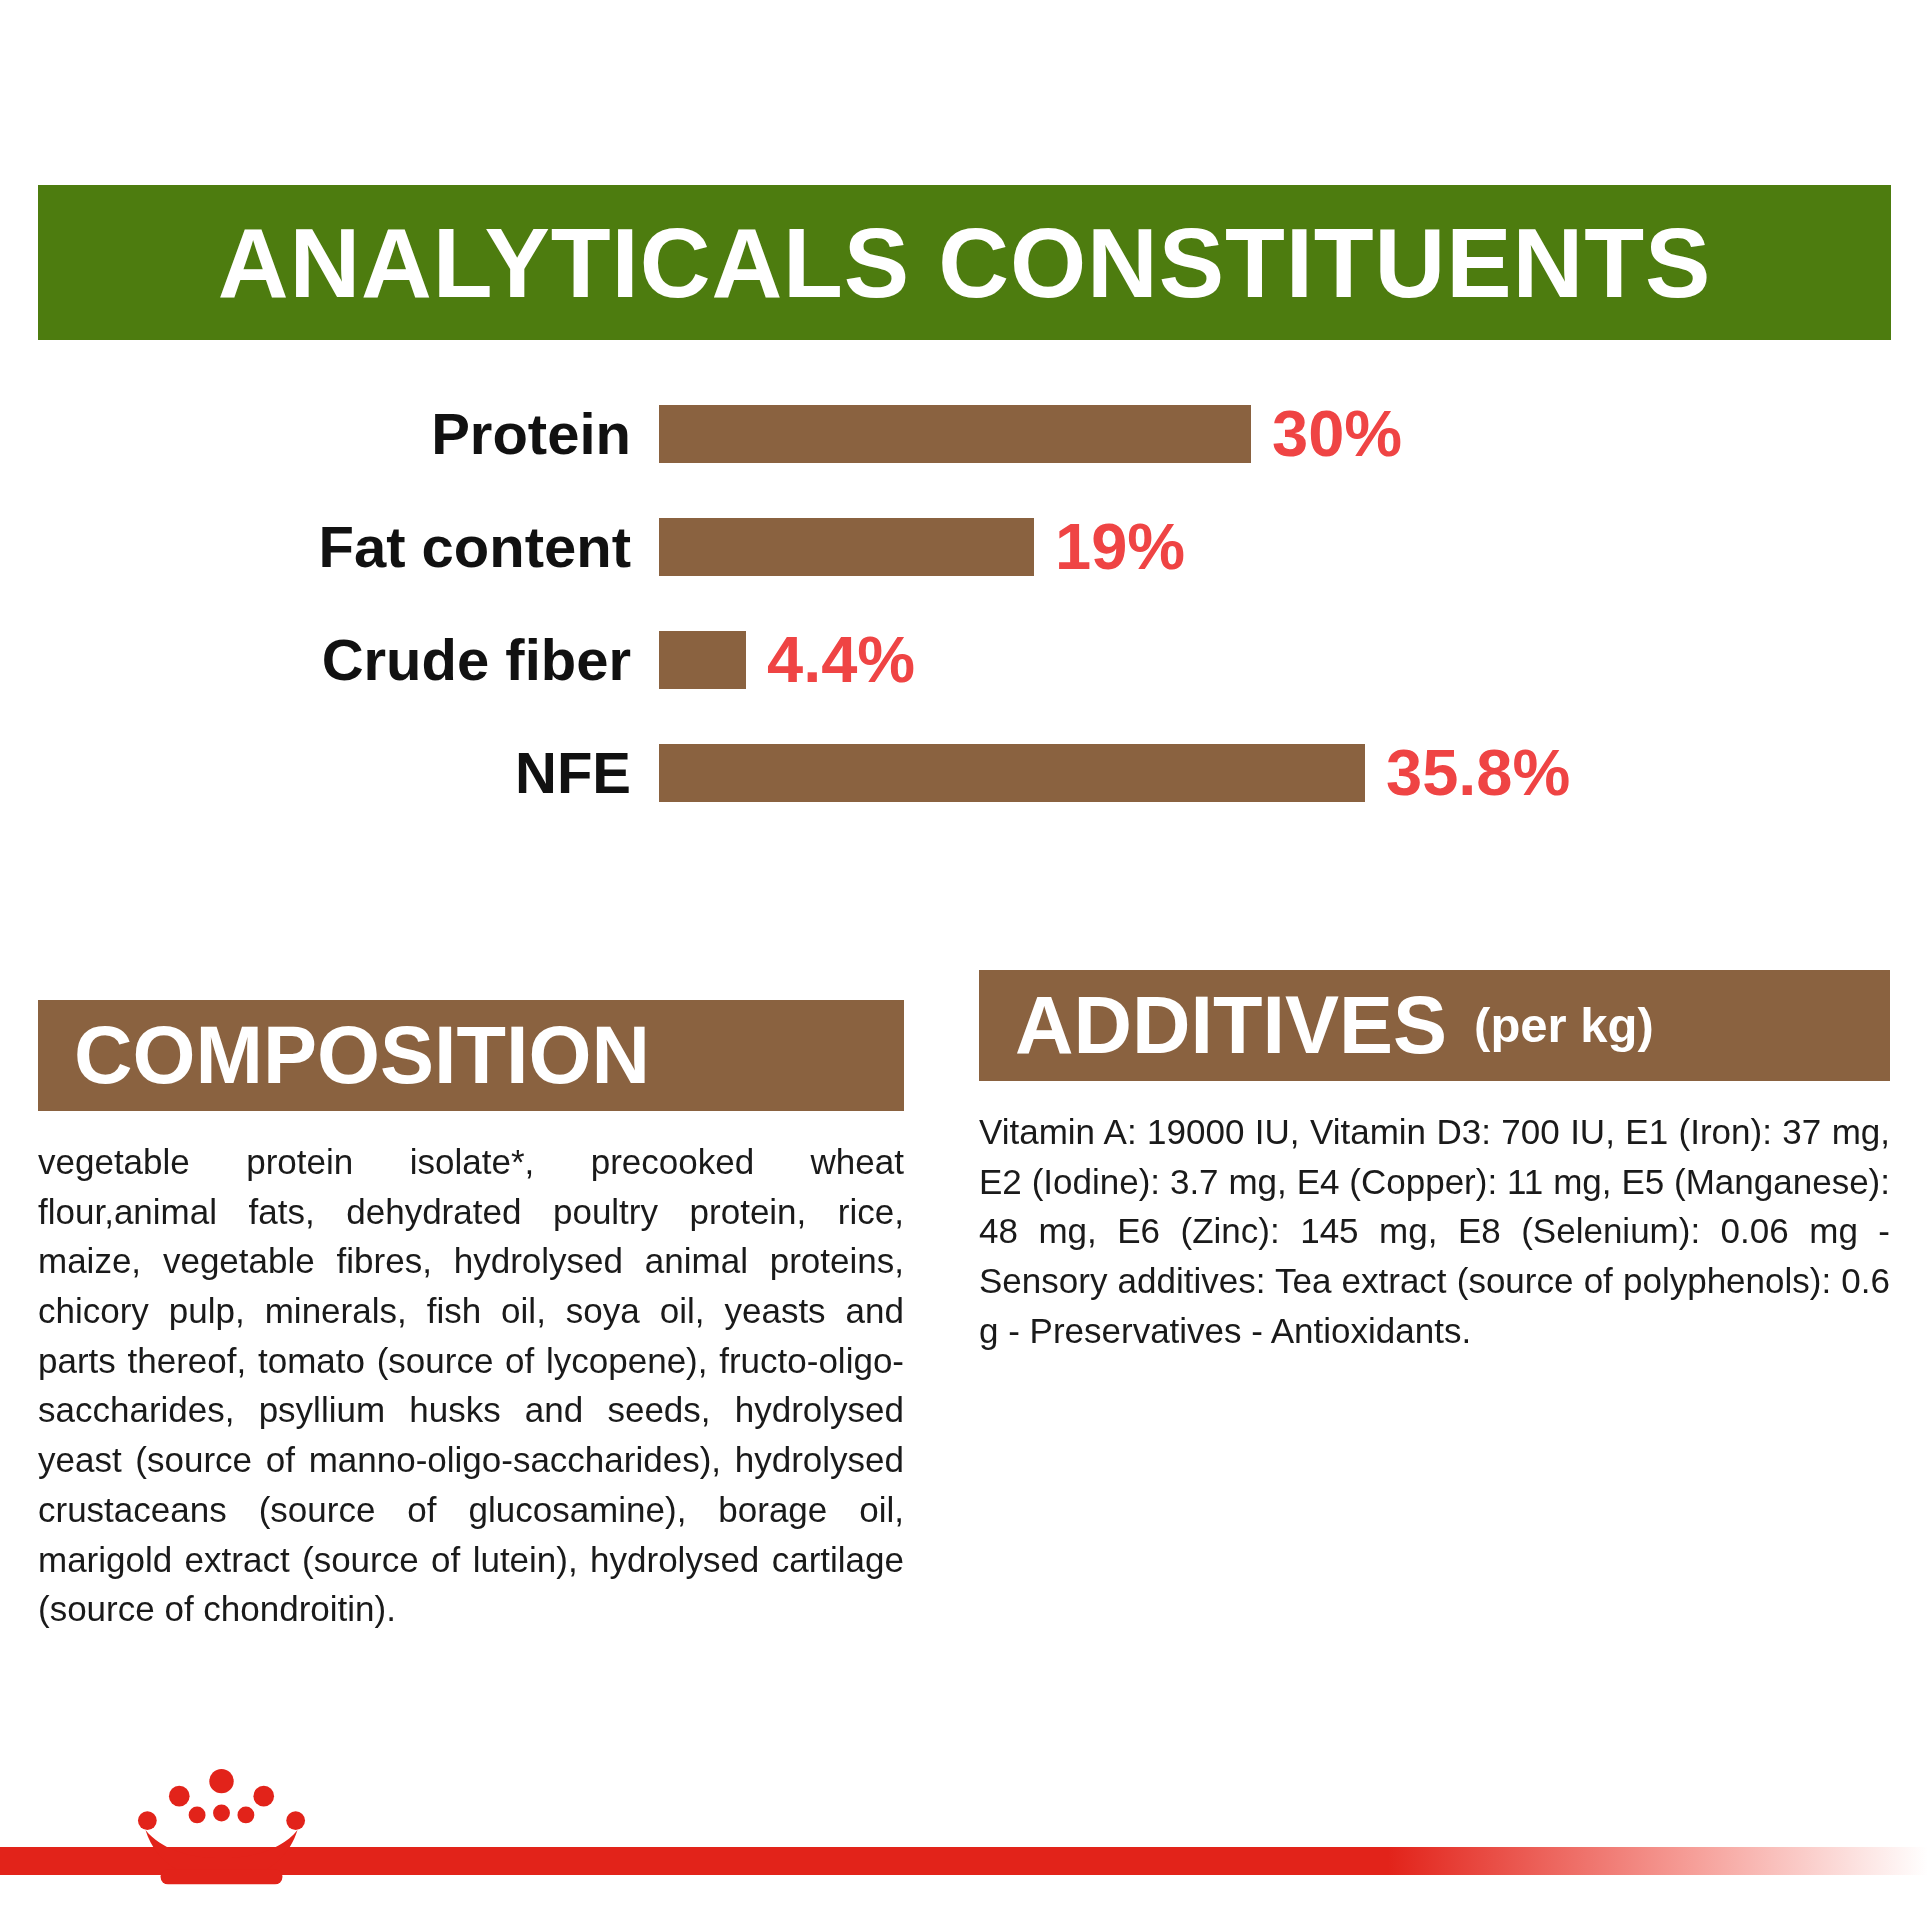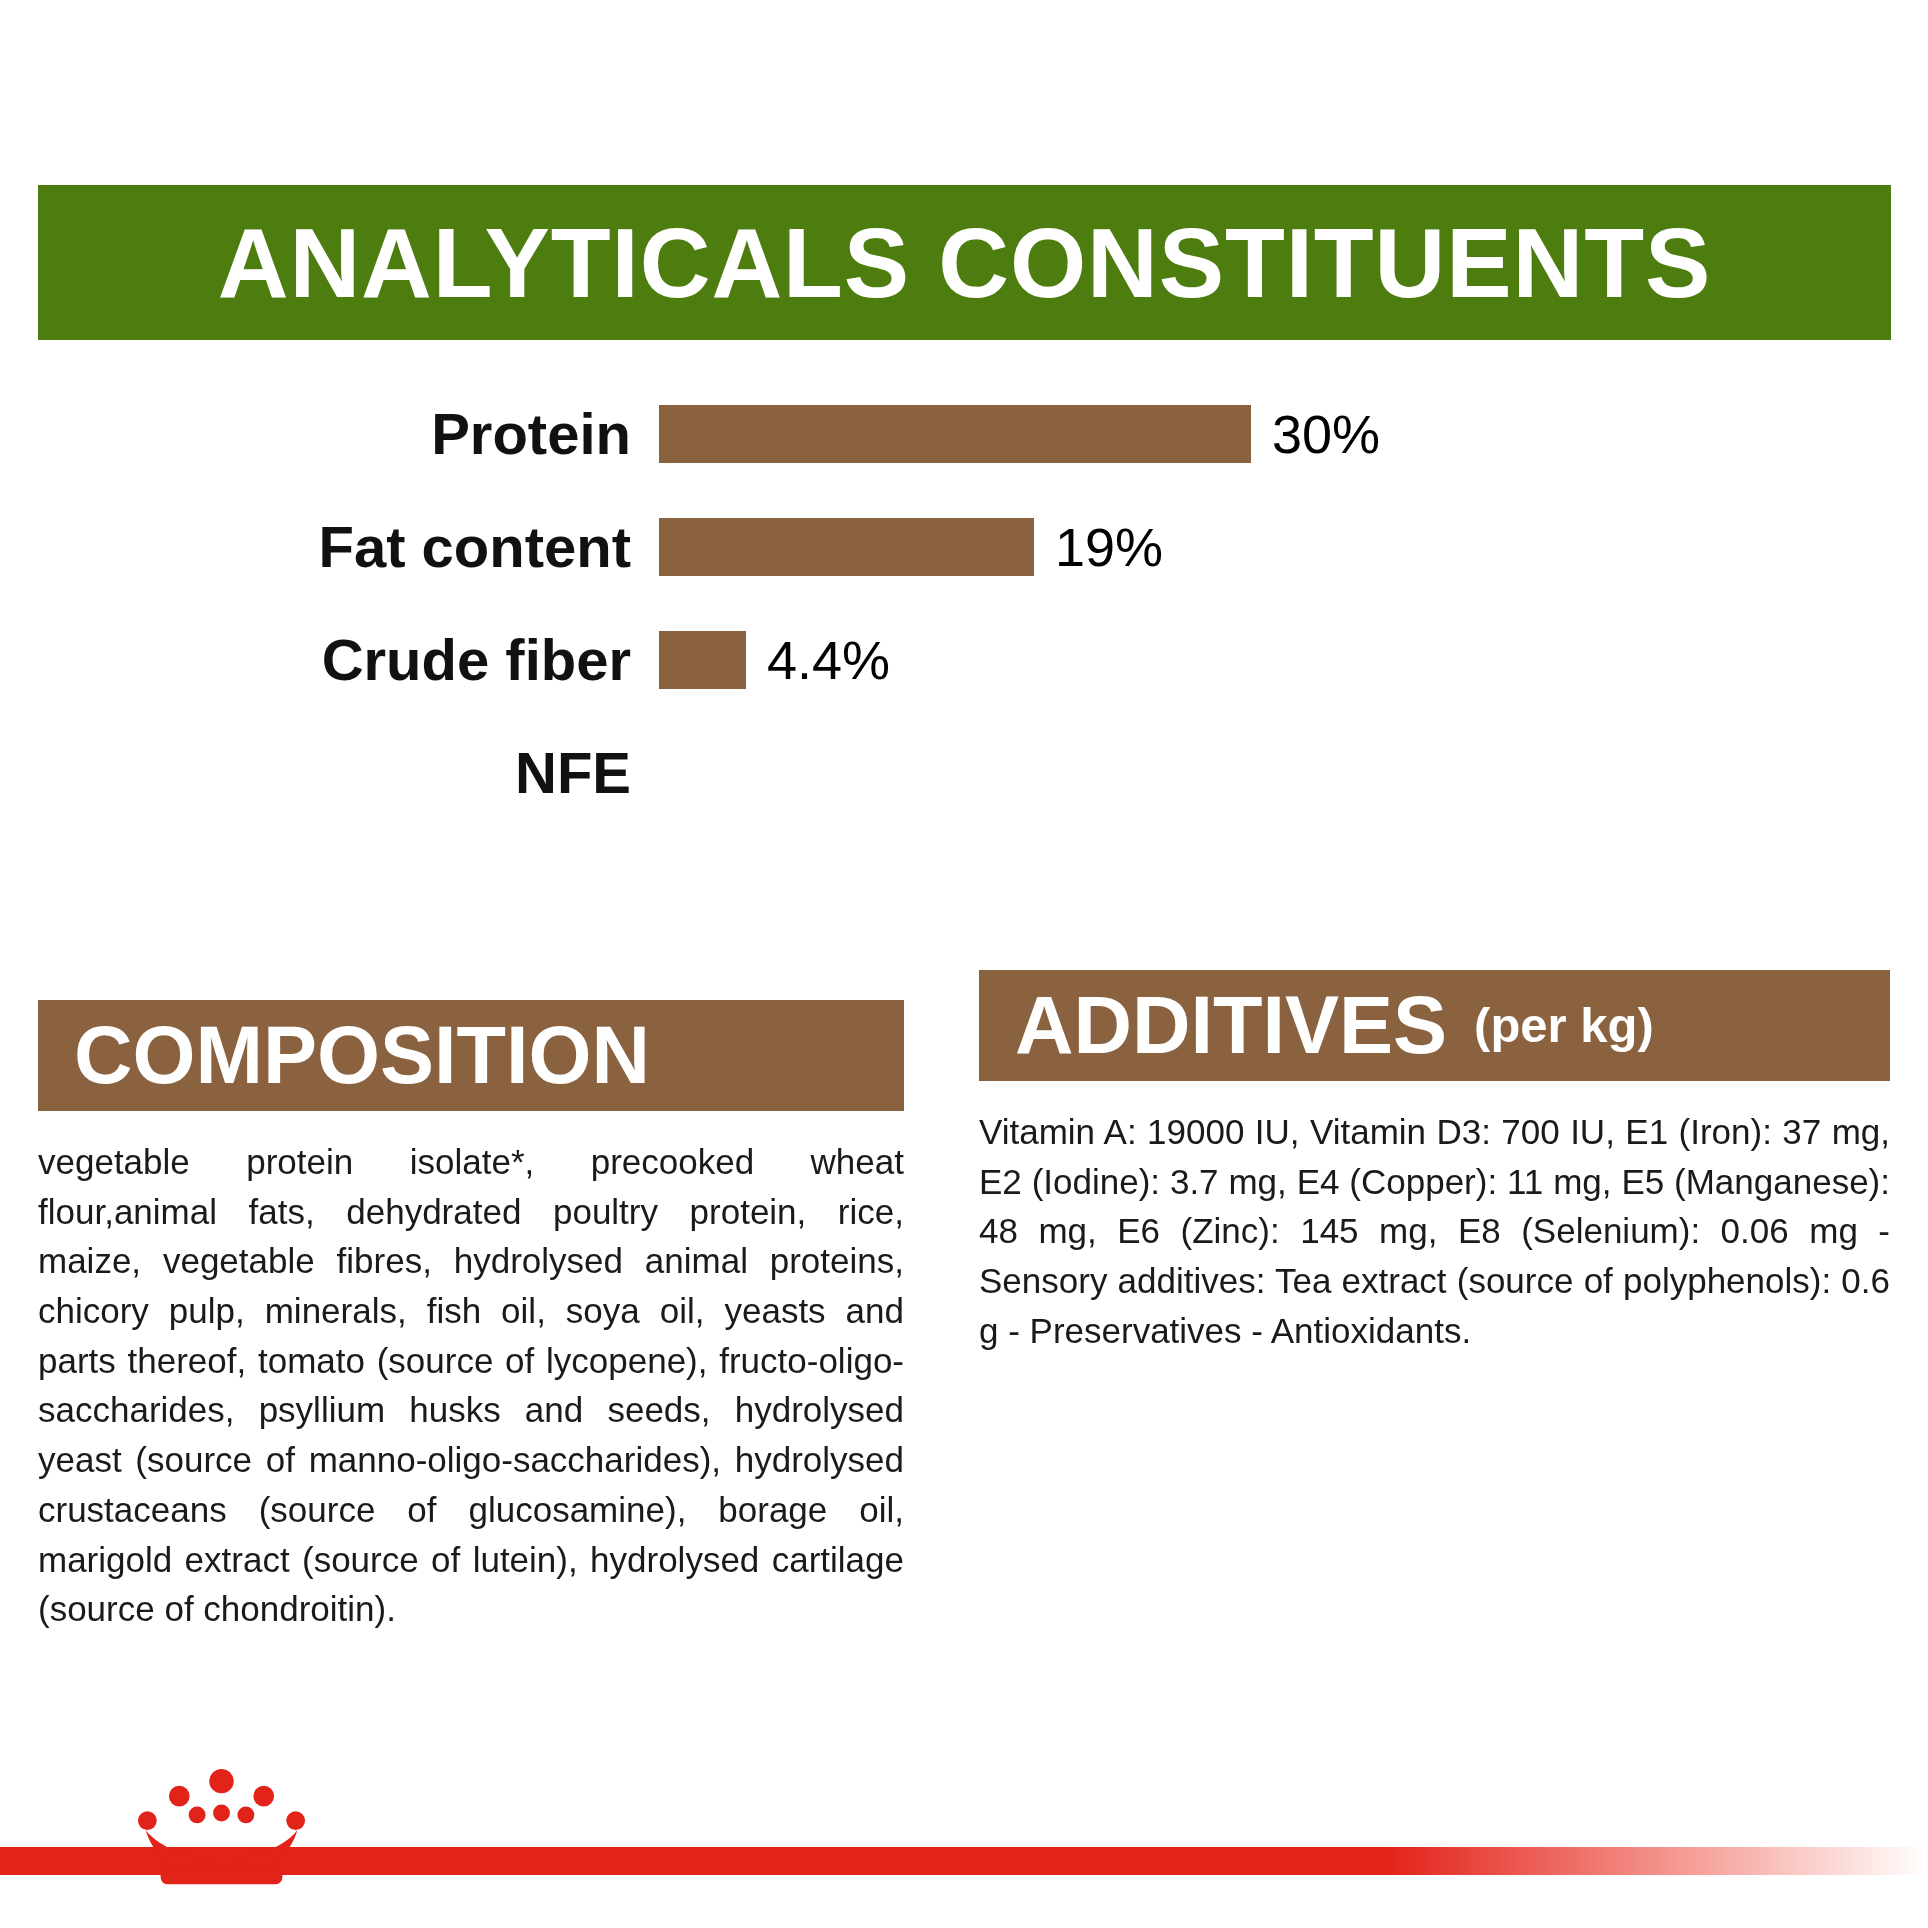--- a/index.html
+++ b/index.html
@@ -81,23 +81,23 @@
     align-items: center;
   }
 
   .bar {
     height: 58px;
     background: #8a6240;
     display: block;
   }
 
   .bar-value {
-    font-size: 54px;
-    font-weight: normal;
-    color: #000000;
+    font-size: 65px;
+    font-weight: bold;
+    color: #ef4444;
     line-height: 1;
     margin-left: 21px;
     white-space: nowrap;
   }
 
   
   #composition-section {
     position: absolute;
     left: 38px;
     top: 1000px;
@@ -200,20 +200,24 @@
     <div class="chart-row">
       <div class="chart-label">Crude fiber</div>
       <div class="bar-wrap">
         <div class="bar" style="width: 87px; background: rgb(138, 98, 64);"></div>
         <div class="bar-value">4.4%</div>
       </div>
     </div>
 
     <div class="chart-row">
       <div class="chart-label">NFE</div>
+      <div class="bar-wrap">
+        <div class="bar" style="width: 706px; background: rgb(138, 98, 64);"></div>
+        <div class="bar-value">35.8%</div>
+      </div>
     </div>
 
   </div>
 
   <div id="composition-section">
     <div class="section-band" id="composition-band">
       <div class="section-title">COMPOSITION</div>
     </div>
     <div class="body-text" id="composition-text">vegetable protein isolate*, precooked wheat flour,animal fats, dehydrated poultry protein, rice, maize, vegetable fibres, hydrolysed animal proteins, chicory pulp, minerals, fish oil, soya oil, yeasts and parts thereof, tomato (source of lycopene), fructo-oligo-saccharides, psyllium husks and seeds, hydrolysed yeast (source of manno-oligo-saccharides), hydrolysed crustaceans (source of glucosamine), borage oil, marigold extract (source of lutein), hydrolysed cartilage (source of chondroitin).</div>
   </div>

